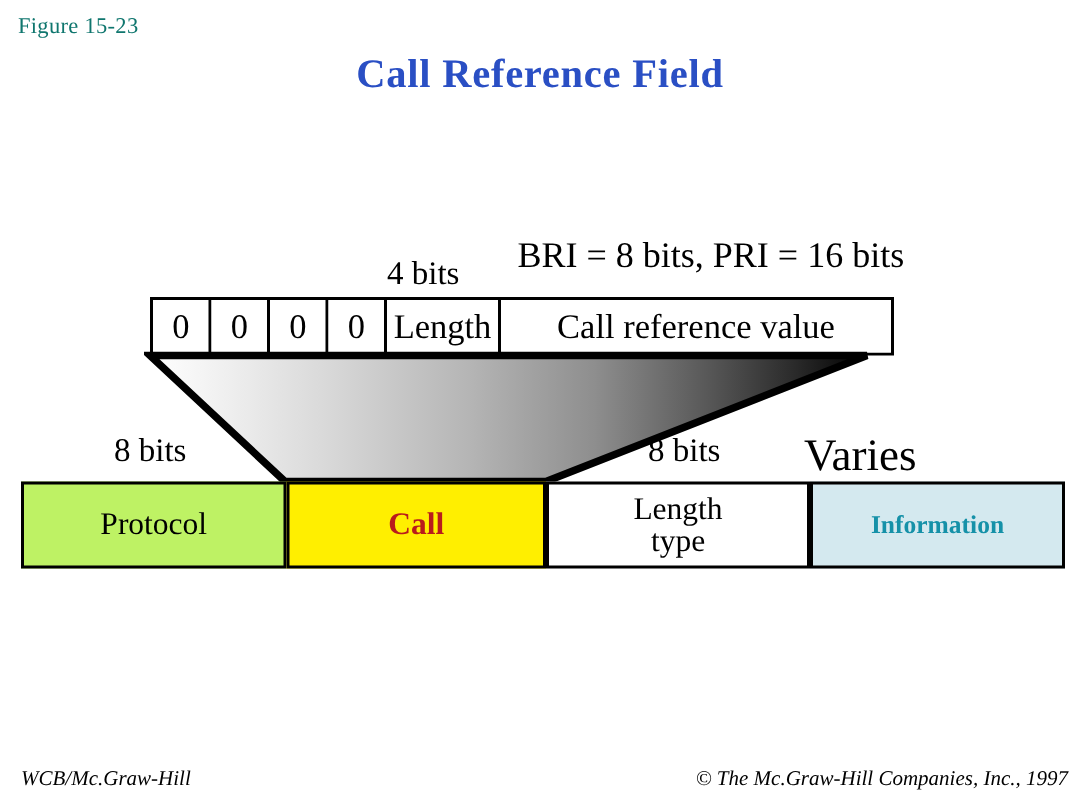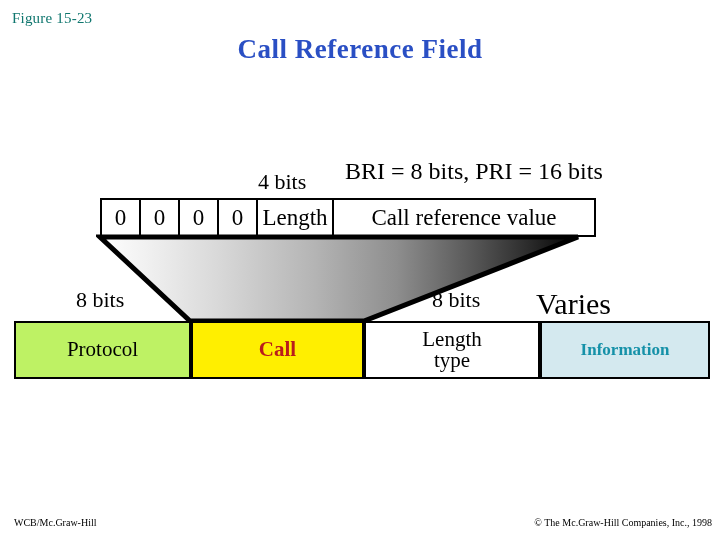--- a/index.html
+++ b/index.html
@@ -157,21 +157,22 @@
     color: #1591a8;
     font-size: 17px;
     font-weight: bold;
   }
   .fcell .l1, .fcell .l2 { display: block; white-space: nowrap; }
 
   
   .footer-text {
     position: absolute;
     bottom: 12px;
-    font-size: 10px;
+    font-size: 14px;
+    font-style: italic;
     color: #000000;
     white-space: nowrap;
     font-family: "Liberation Serif", "DejaVu Serif", serif;
   }
   #footer-left  { left: 14px; }
   #footer-right { right: 8px; }
 </style>
 </head>
 <body>
 
@@ -223,15 +224,15 @@
       <div class="fcell fcell-msgtype" style="background: rgb(255, 255, 255); color: rgb(0, 0, 0);">
         <span class="l1">Length</span>
         <span class="l2">type</span>
       </div>
       <div class="fcell fcell-ie" style="background: rgb(212, 233, 239); color: rgb(21, 145, 168);">
         <span class="l1">Information</span>
       </div>
     </div>
 
   <div class="footer-text" id="footer-left">WCB/Mc.Graw-Hill</div>
-  <div class="footer-text" id="footer-right">© The Mc.Graw-Hill Companies, Inc., 1998</div>
+  <div class="footer-text" id="footer-right">© The Mc.Graw-Hill Companies, Inc., 1997</div>
 
 </div>
 
 </body></html>

